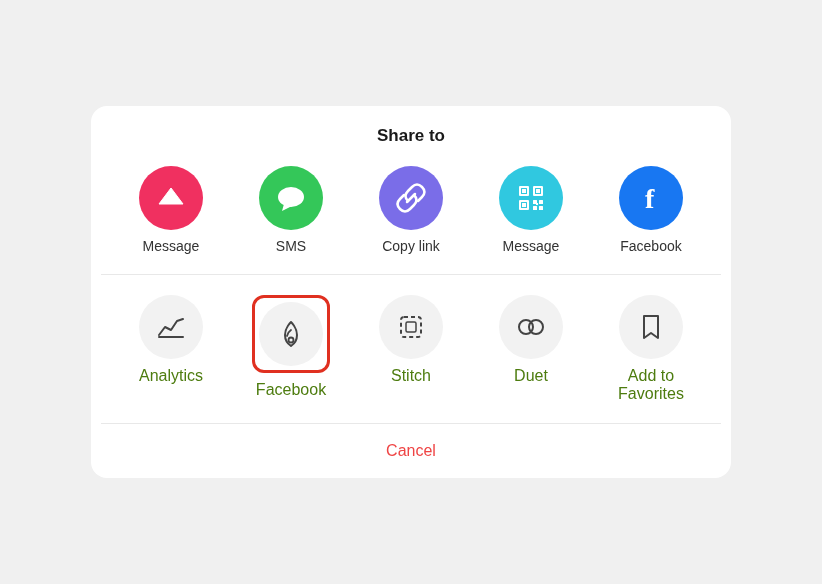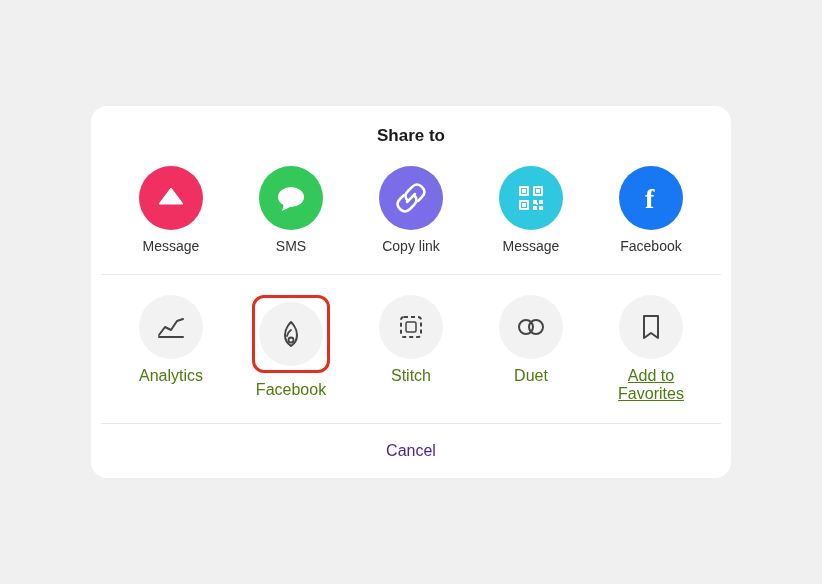--- a/index.html
+++ b/index.html
@@ -95,21 +95,21 @@
       border-top: 1px solid #e8e8e8;
       padding: 18px;
       text-align: center;
       cursor: pointer;
       background: #fff;
       border-radius: 0 0 16px 16px;
     }
     .cancel-label {
       font-size: 16px;
       font-weight: 500;
-      color: #4c1d95;
+      color: #ef4444;
     }
     svg {
       overflow: visible;
     }
   </style>
 </head>
 <body>
 
 <div class="modal">
   <div class="modal-title">Share to</div>
@@ -227,21 +227,21 @@
       </div>
       <span class="action-label">Duet</span>
     </div>
 
     <div class="action-item">
       <div class="action-icon-circle">
         <svg width="32" height="32" viewBox="0 0 32 32" fill="none">
           <path d="M9 5 L9 27 L16 22 L23 27 L23 5 Z" stroke="#444" stroke-width="2" fill="none" stroke-linejoin="round"></path>
         </svg>
       </div>
-      <span class="action-label" style="white-space:pre-line;text-align:center;text-decoration:underline;">Add to
+      <span class="action-label" style="white-space:pre-line;text-align:center;">Add to
 Favorites</span>
     </div>
   </div>
 
   <div class="cancel-section">
     <span class="cancel-label">Cancel</span>
   </div>
 </div>
 
 </body></html>

